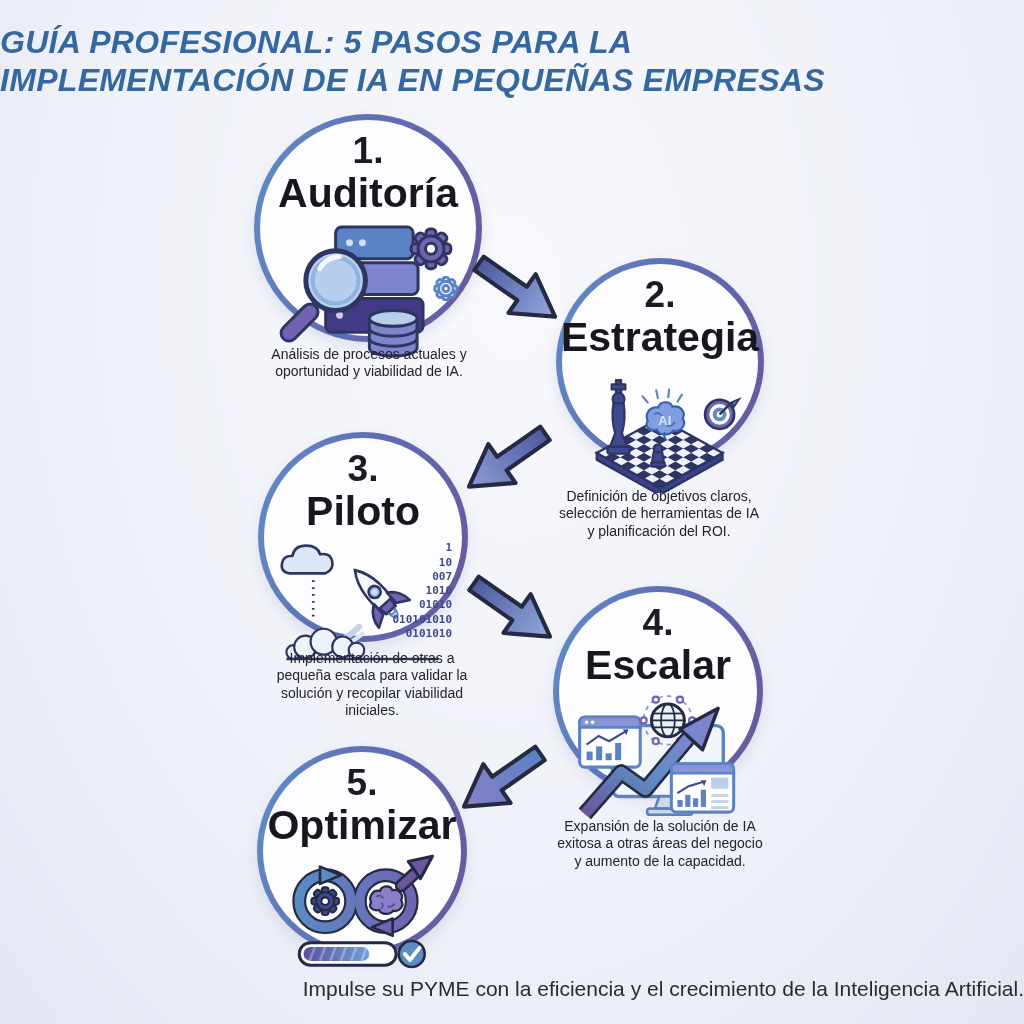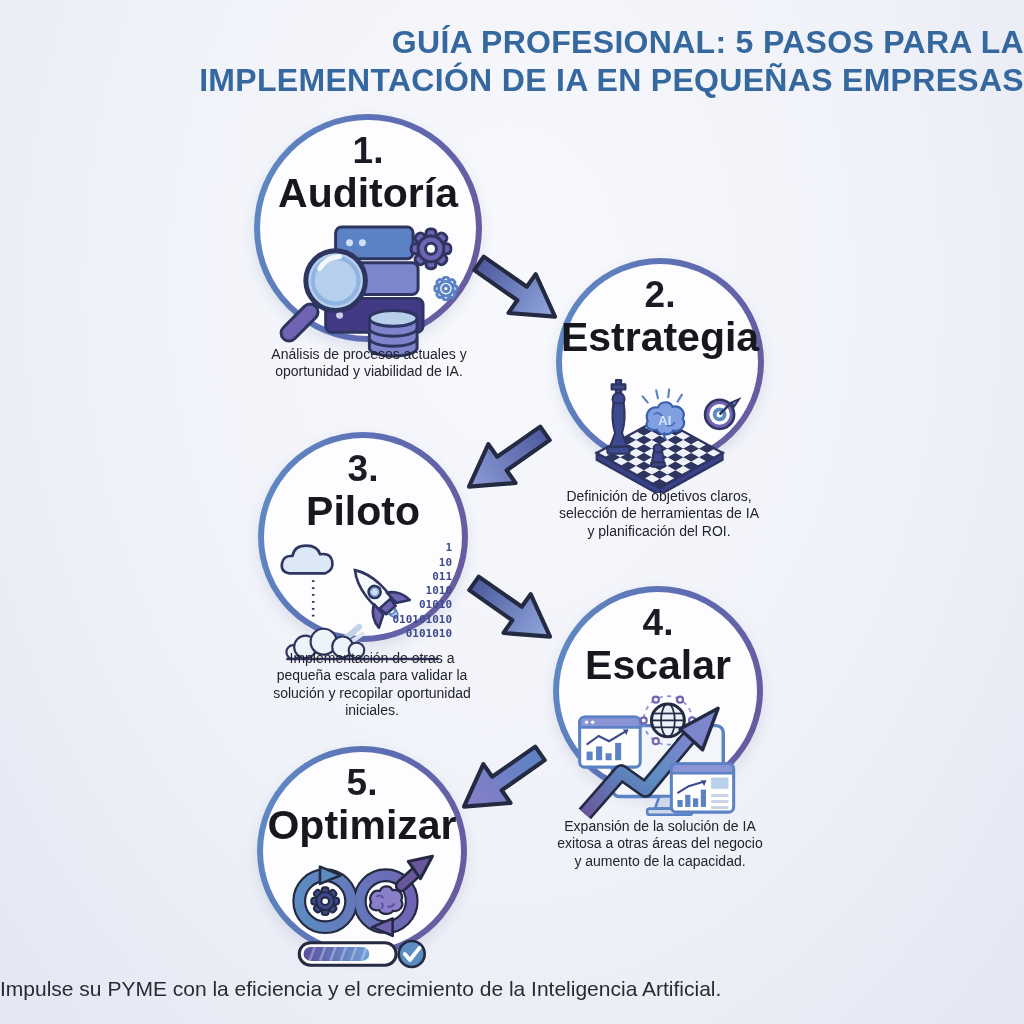--- a/index.html
+++ b/index.html
@@ -1,38 +1,38 @@
 <!DOCTYPE html>
 <html><head>
 <meta charset="utf-8">
 <style>
   html,body{margin:0;padding:0;}
   body{width:1024px;height:1024px;overflow:hidden;font-family:"Liberation Sans",sans-serif;}
   .page{position:relative;width:1024px;height:1024px;
         background:radial-gradient(ellipse at 50% 28%, #f8f9fd 0%, #f0f2f9 55%, #e3e7f2 100%);}
-  .title{position:absolute;top:24px;left:0;right:0;text-align:right;color:#35689e;font-weight:800;}
+  .title{position:absolute;top:24px;left:0;right:0;text-align:left;color:#35689e;font-weight:800;font-style:italic;}
   .title span{display:block;font-size:32px;line-height:1.18;letter-spacing:0.3px;}
   .circle{position:absolute;border-radius:50%;
           background:linear-gradient(105deg,#5f8ec6 0%,#5d6db4 48%,#6a579b 100%);
           box-shadow:0 6px 14px rgba(60,70,120,0.12);}
   .circle-inner{position:absolute;inset:6px;background:#fdfdff;border-radius:50%;
           display:flex;flex-direction:column;align-items:center;}
   .step-num{font-size:37px;font-weight:700;color:#1b1b26;margin-top:12px;line-height:1;}
   .step-title{font-size:41px;font-weight:600;color:#17171f;line-height:1.08;margin-top:2px;}
   .icon-wrap{position:relative;width:92%;flex:1;display:flex;align-items:flex-end;justify-content:center;margin-top:4px;}
   .icon-wrap svg{width:95%;height:auto;max-height:100%;}
   .desc{position:absolute;text-align:center;color:#23232d;font-size:14px;line-height:1.24;}
   .desc div{display:block;}
   .arrow{position:absolute;width:104px;height:66px;}
   .arrow svg{width:100%;height:100%;overflow:visible;}
   .binary{position:absolute;right:2px;top:4px;text-align:right;
           font-family:"DejaVu Sans Mono",monospace;font-size:11px;font-weight:bold;
           color:#3d4a8f;line-height:1.3;}
   .binary span{display:block;}
-  .footer{position:absolute;top:977px;left:0;right:0;text-align:left;font-size:21px;color:#2a2a34;}
+  .footer{position:absolute;top:977px;left:0;right:0;text-align:right;font-size:21px;color:#2a2a34;}
 </style>
 </head>
 <body>
 
 <div class="page">
 
   <div class="title">
     <span>GUÍA PROFESIONAL: 5 PASOS PARA LA</span>
     <span>IMPLEMENTACIÓN DE IA EN PEQUEÑAS EMPRESAS</span>
   </div>
@@ -169,21 +169,21 @@
             <path d="M10,4 C20,10 24,20 24,28 L10,20 Z" fill="#6f63b2" stroke="#2e3560" stroke-width="3" stroke-linejoin="round"></path>
             <circle cx="0" cy="-6" r="7" fill="#8fb4e2" stroke="#2e3560" stroke-width="3"></circle>
             <circle cx="0" cy="-6" r="3.5" fill="#cfe2f4"></circle>
             <path d="M-5,23 C-3,36 3,36 5,23 C2,28 -2,28 -5,23 Z" fill="#b9d0ea" stroke="#5b82c4" stroke-width="2"></path>
           </g>
           <line x1="12" y1="141" x2="188" y2="141" stroke="#2e3560" stroke-width="3"></line>
         </svg>
         <div class="binary">
           <span>1</span>
           <span>10</span>
-          <span>011</span>
+          <span>007</span>
           <span>1010</span>
           <span>01010</span>
           <span>010101010</span>
           <span>0101010</span>
         </div>
       </div>
     </div>
   </div>
 
   <div class="circle" style="left:553px;top:586px;width:210px;height:210px;">
@@ -327,21 +327,21 @@
     <div>oportunidad y viabilidad de IA.</div>
   </div>
   <div class="desc" style="left:512px;top:488px;width:294px;">
     <div>Definición de objetivos claros,</div>
     <div>selección de herramientas de IA</div>
     <div>y planificación del ROI.</div>
   </div>
   <div class="desc" style="left:241px;top:650px;width:262px;">
     <div>Implementación de otras a</div>
     <div>pequeña escala para validar la</div>
-    <div>solución y recopilar oportunidad</div>
+    <div>solución y recopilar viabilidad</div>
     <div>iniciales.</div>
   </div>
   <div class="desc" style="left:518px;top:818px;width:284px;">
     <div>Expansión de la solución de IA</div>
     <div>exitosa a otras áreas del negocio</div>
     <div>y aumento de la capacidad.</div>
   </div>
 
   <div class="arrow" style="left:465px;top:257px;transform:rotate(35deg);">
     <svg viewBox="0 0 100 64">

